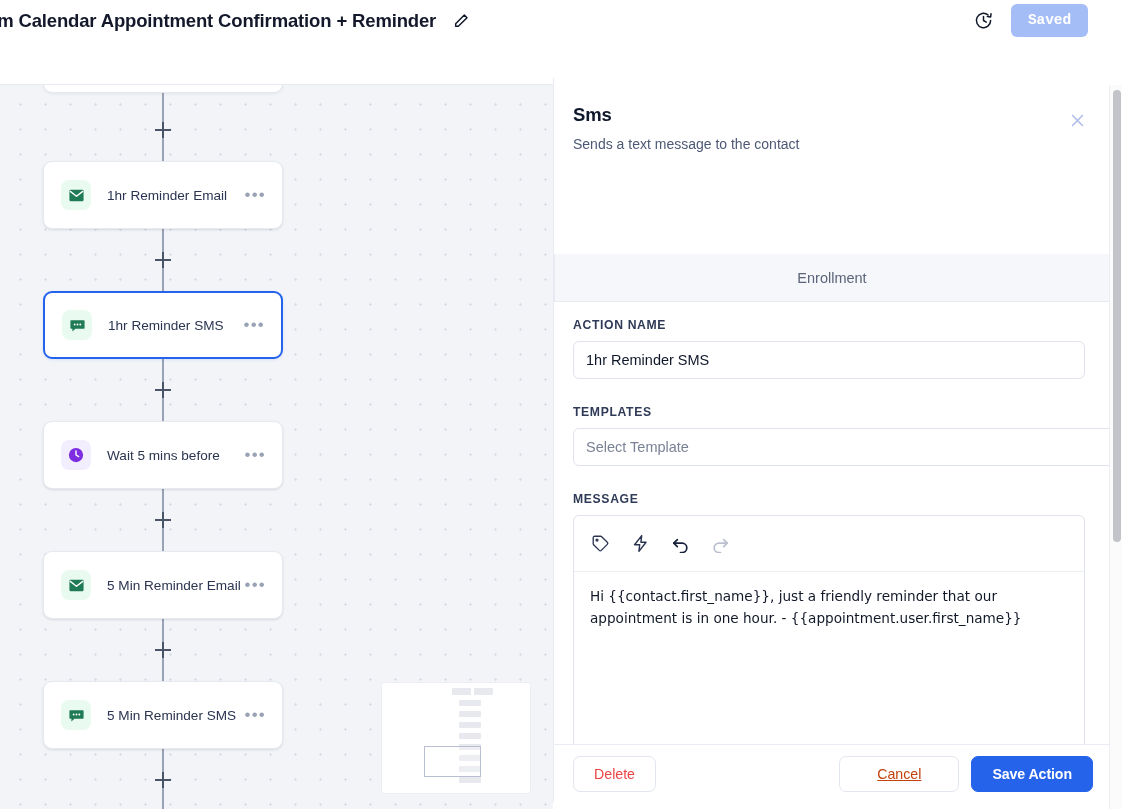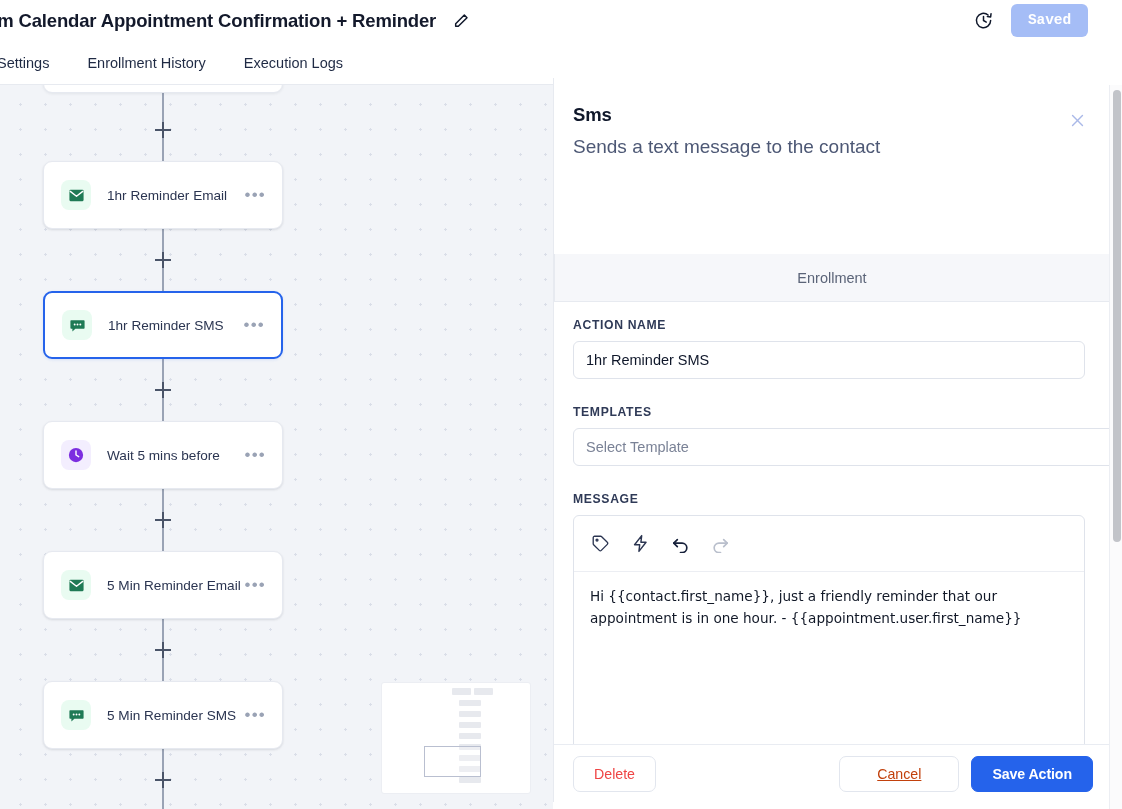--- a/index.html
+++ b/index.html
@@ -163,21 +163,21 @@
   .panel {
     position: absolute; top: 78px; left: 553px; width: 569px; height: 724px;
     background: #ffffff;
     border-left: 1px solid #e7eaf0;
     overflow: hidden;
   }
   .panel-head { padding: 26px 38px 0 19px; }
   .panel-title {
     font-size: 18.5px; font-weight: 700; color: #0f172a; letter-spacing: -0.2px;
   }
-  .panel-sub { margin-top: 10px; font-size: 19px; color: #4d5875; }
+  .panel-sub { margin-top: 10px; font-size: 14px; color: #4d5875; }
   .panel-close {
     position: absolute; top: 31px; right: 34px;
     width: 22px; height: 22px; cursor: pointer;
     display: flex; align-items: center; justify-content: center;
   }
 
   .tabs {
     position: absolute; top: 176px; left: 0; width: 555px; height: 48px;
     display: flex;
     border-bottom: 1px solid #e7eaf0;
@@ -307,25 +307,20 @@
           <path d="M21 12a9 9 0 1 1-3.2-6.9"></path>
           <polyline points="21.5,3.5 21,7.6 16.9,7"></polyline>
           <polyline points="12 7 12 12 15.5 14"></polyline>
         </svg>
       </div>
       <div class="saved-badge">Saved</div>
     </div>
   </div>
 
   <div class="navbar">
-    <div class="nav-items">
-      <div class="nav-item first">Settings</div>
-      <div class="nav-item">Enrollment History</div>
-      <div class="nav-item">Execution Logs</div>
-    </div>
   </div>
 
   <div class="canvas">
     <div class="spine"></div>
     <div class="node-partial"></div>
 
     <div class="plus" style="top:37px"></div>
     <div class="plus" style="top:167px"></div>
     <div class="plus" style="top:297px"></div>
     <div class="plus" style="top:427px"></div>

